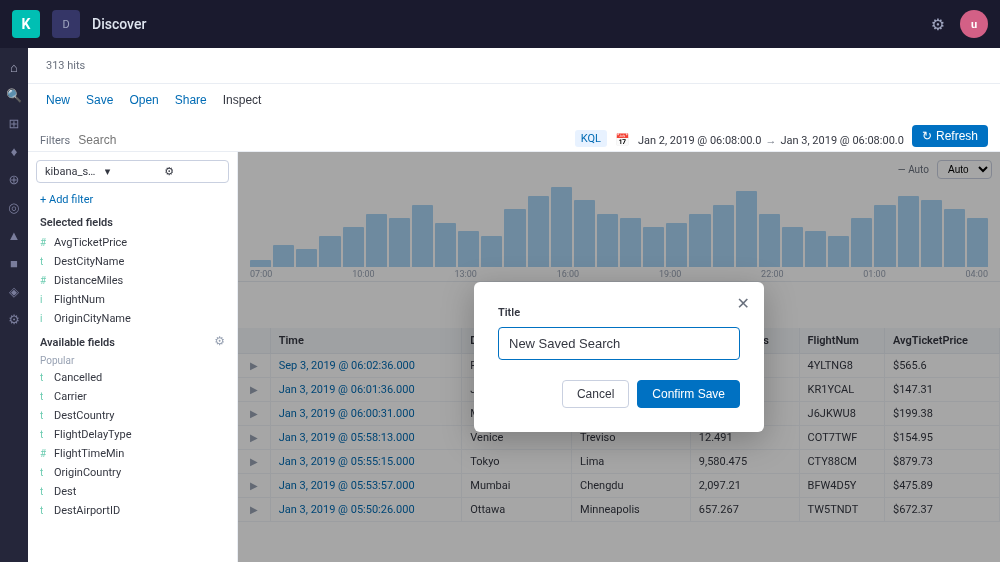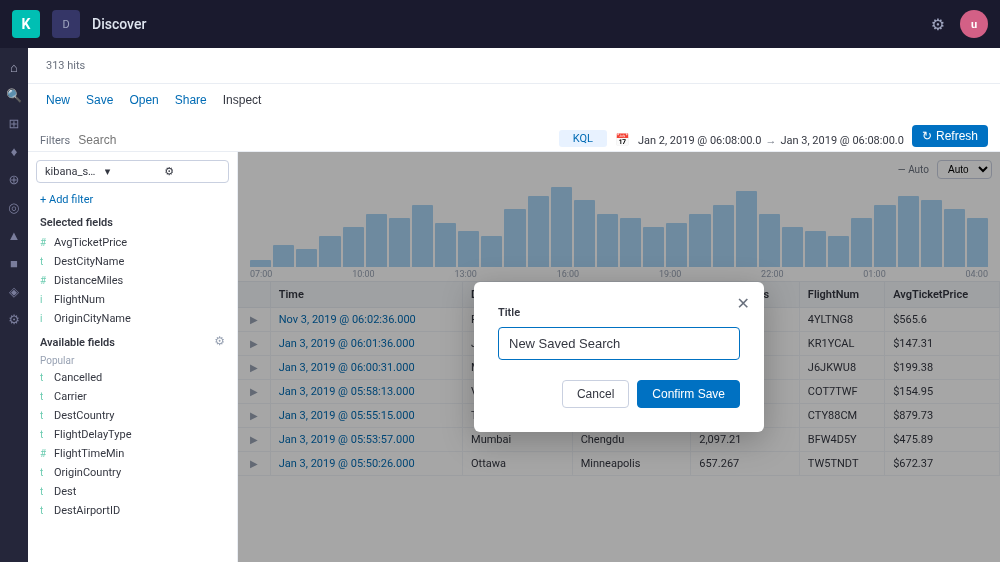--- a/index.html
+++ b/index.html
@@ -148,21 +148,21 @@
     .filter-input {
       flex: 1;
       border: none; outline: none;
       font-size: 12px; color: #343741;
       background: transparent;
     }
     .kql-badge {
       background: #e8f2ff;
       color: #006bb4;
       border-radius: 3px;
-      padding: 2px 14px;
+      padding: 2px 6px;
       font-size: 11px;
       margin-left: auto;
     }
     .date-range {
       display: flex; align-items: center; gap: 4px;
       color: #343741; font-size: 11px;
     }
     .date-arrow { color: #69707d; }
     .refresh-btn {
       background: #0071c2;
@@ -284,20 +284,21 @@
 
     
     .data-table {
       flex: 1;
       overflow-y: auto;
     }
     table {
       width: 100%;
       border-collapse: collapse;
       font-size: 11px;
+      margin-top: 46px;
     }
     th {
       background: #f5f7fa;
       border-bottom: 1px solid #e9edf3;
       border-right: 1px solid #e9edf3;
       padding: 6px 8px;
       text-align: left;
       font-weight: 600;
       color: #343741;
       white-space: nowrap;
@@ -595,21 +596,21 @@
                   <th>DestCityName</th>
                   <th>OriginCityName</th>
                   <th>DistanceMiles</th>
                   <th>FlightNum</th>
                   <th>AvgTicketPrice</th>
                 </tr>
             </thead>
             <tbody id="table-body">
                 <tr>
                   <td><button class="expand-btn">▶</button></td>
-                  <td class="time-col">Nov 3, 2019 @ 06:02:36.000</td>
+                  <td class="time-col">Sep 3, 2019 @ 06:02:36.000</td>
                   <td>Portland</td>
                   <td>Genova</td>
                   <td>5,560.776</td>
                   <td>4YLTNG8</td>
                   <td>$565.6</td>
                 </tr>
                 <tr>
                   <td><button class="expand-btn">▶</button></td>
                   <td class="time-col">Jan 3, 2019 @ 06:01:36.000</td>
                   <td>Jeju City</td>

